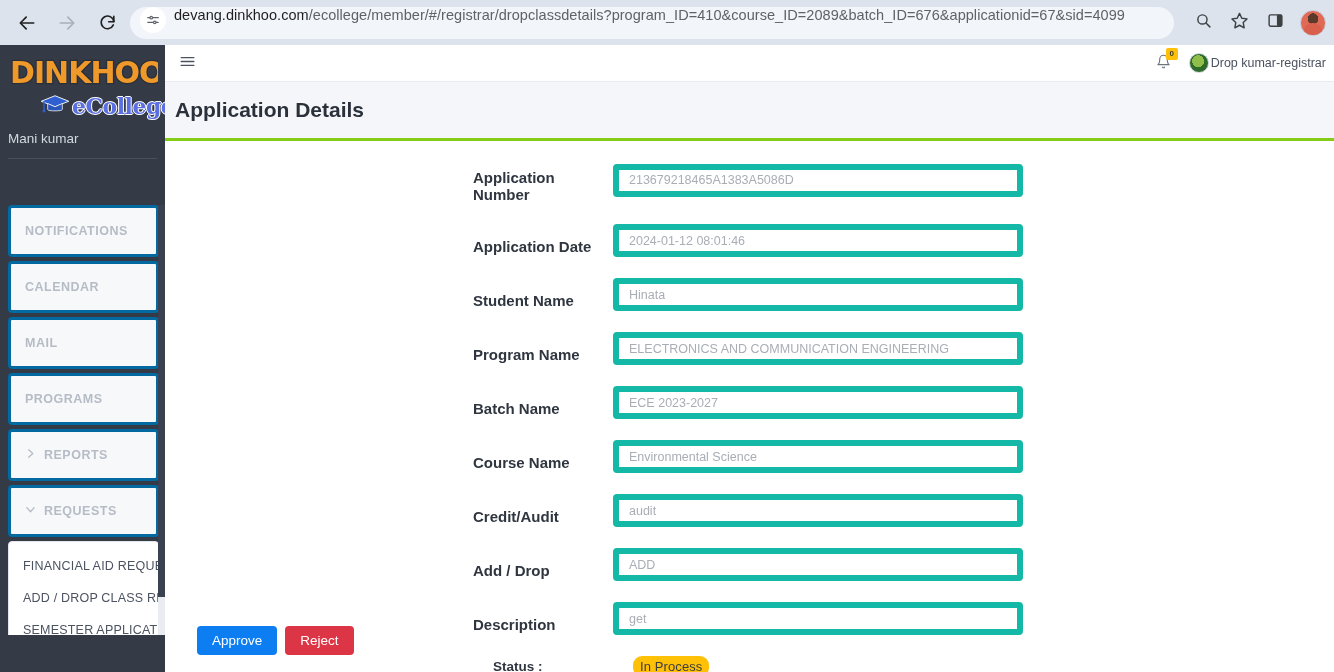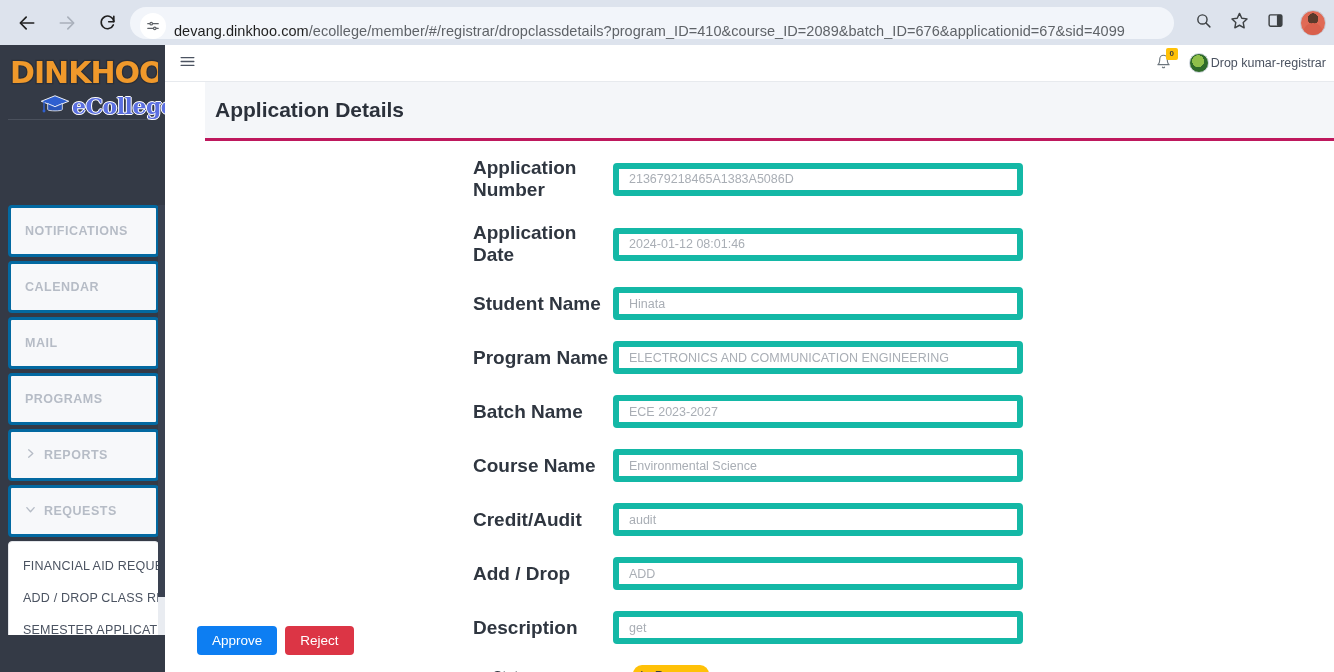--- a/index.html
+++ b/index.html
@@ -29,21 +29,21 @@
   .nav-btn.first { margin-left: 10px; }
   .nav-btn svg { display:block; }
   .nav-btn.disabled { color: #a9b0bb; }
 
   #omnibox {
     flex: 1 1 auto;
     height: 32px;
     margin: 0 8px 0 6px;
     background: #f2f5fa;
     border-radius: 16px;
-    display: flex; align-items: flex-end;
+    display: flex; align-items: flex-start;
     padding: 0 12px 0 10px;
     min-width: 0;
   }
   #site-info-icon {
     width: 26px; height: 26px;
     border-radius: 50%;
     background: #ffffff;
     display: flex; align-items: center; justify-content: center;
     flex: 0 0 auto;
     margin-right: 8px;
@@ -164,35 +164,35 @@
   #user-avatar {
     width:20px; height:20px; border-radius:50%;
     background: radial-gradient(circle at 45% 40%, #8fbf4a 0 40%, #2f6b2a 41% 100%);
     border:1px solid #cfd6de;
     margin-right:2px; flex:0 0 auto;
   }
   #user-name { font-size:12.5px; color:#4a5260; }
 
   #page-title-bar {
     background:#f4f6f9;
-    border-bottom:3px solid #be185d;
+    border-bottom:3px solid #84cc16;
     padding: 16px 0 16px 10px;
-    margin-left: 40px;
   }
   #page-title { font-size:21px; font-weight:700; color:#2b313b; }
 
   
   #form-area { padding: 16px 0 0 0; position:relative; height: 520px; }
   .form-row { display:flex; align-items:center; margin-bottom: 21px; }
   .form-label {
     width: 140px;
     margin-left: 308px;
-    font-size: 19px;
+    font-size: 15px;
     font-weight: 700;
     color:#2f3640;
+    margin-top:12px;
   }
   .form-input {
     width: 410px;
     height: 33px;
     border: 6px solid #14b8a6;
     border-radius: 4px;
     background:#ffffff;
     display:flex; align-items:center;
     padding: 0 10px;
     font-size: 12.5px;
@@ -310,20 +310,21 @@
         <span id="cap-icon">
           <svg width="30" height="22" viewBox="0 0 32 24">
             <path d="M16 3 L31 9 L16 15 L1 9 Z" fill="#2f5fd0" stroke="#ffffff" stroke-width="1"></path>
             <path d="M8 11.5 V18 C8 20 24 20 24 18 V11.5 L16 15 Z" fill="#2a55bb" stroke="#ffffff" stroke-width="0.8"></path>
             <line x1="4" y1="9.6" x2="4" y2="19" stroke="#2f5fd0" stroke-width="1.6"></line>
             <circle cx="4" cy="19.6" r="1.6" fill="#2f5fd0"></circle>
           </svg>
         </span>
         <span id="brand-ecollege">eCollege</span>
       </div>
+      <div id="sidebar-user">Mani kumar</div>
       <div id="sidebar-divider"></div>
     </div>
 
     <div id="menu-scroll">
       <div class="menu-card">
         <div class="menu-item">NOTIFICATIONS</div>
       </div>
       <div class="menu-card">
         <div class="menu-item">CALENDAR</div>
       </div>

